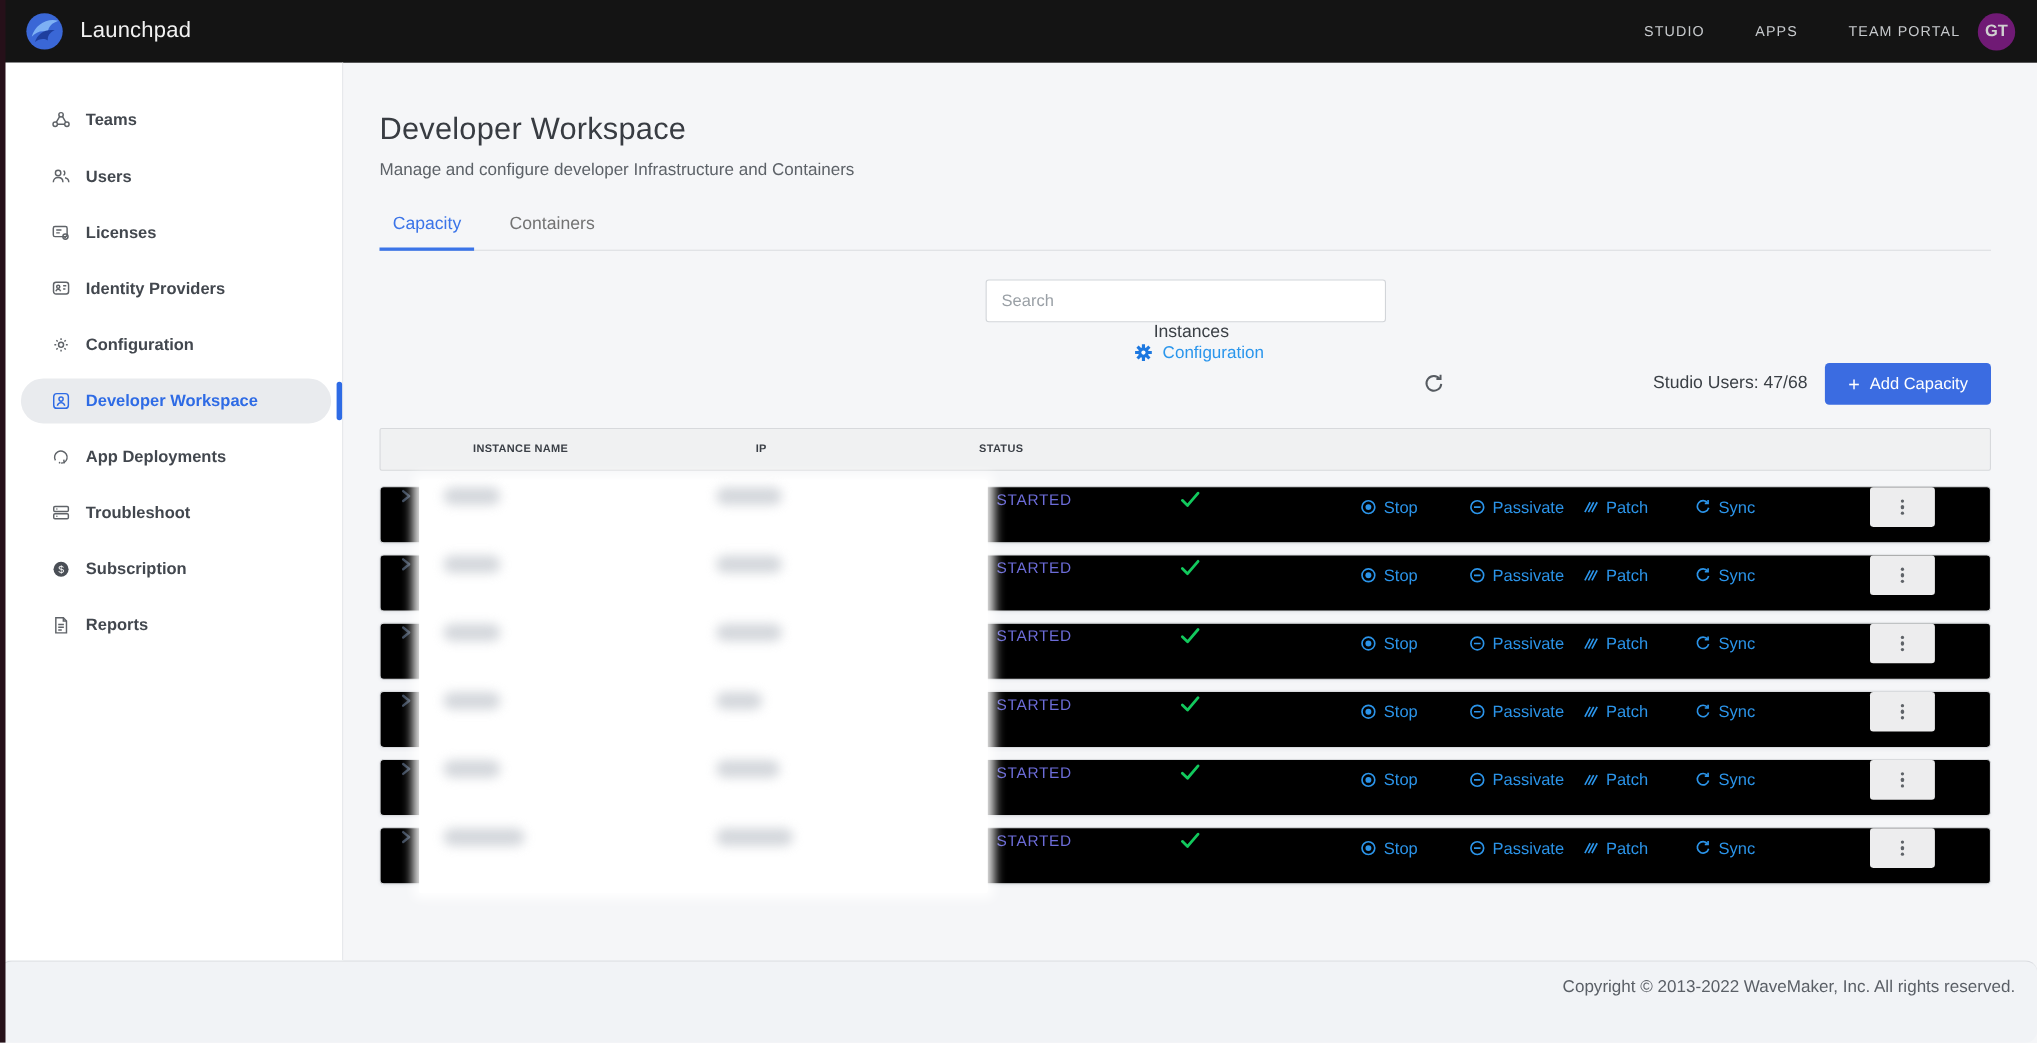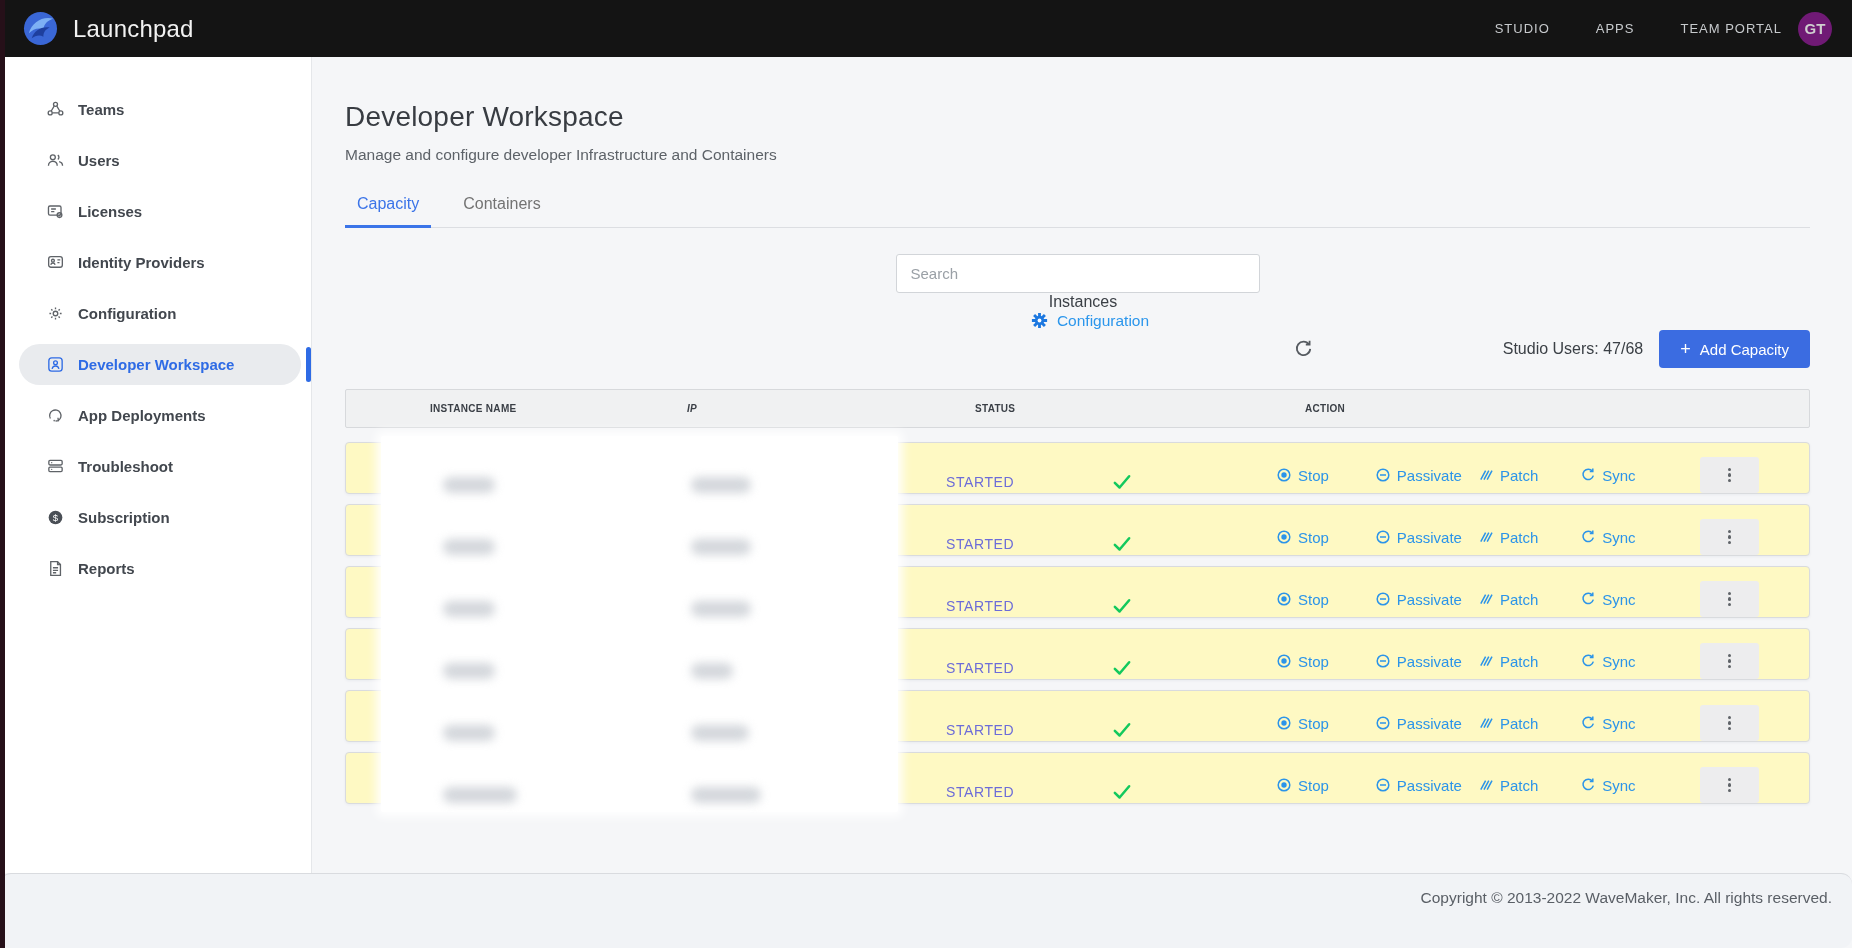--- a/index.html
+++ b/index.html
@@ -5,21 +5,21 @@
   * { margin:0; padding:0; box-sizing:border-box; }
   html,body { width:1852px; height:948px; overflow:hidden; }
   body { font-family:"Liberation Sans", sans-serif; background:#f5f6f8; position:relative; }
 
   
   .edge-strip { position:absolute; left:0; top:0; width:5px; height:948px; background:#261019; z-index:90; }
 
   
   .topbar { height:57px; background:#141414; display:flex; align-items:center; padding:0 20px 0 23px; }
   .logo { width:35px; height:35px; margin-right:15px; display:flex; }
-  .brand { font-size:24px; color:#f2f2f2; letter-spacing:.2px; }
+  .brand { font-size:20px; color:#f2f2f2; letter-spacing:.2px; }
   .topbar .spacer { flex:1; }
   .topnav-item { font-size:13px; color:#c7cacd; letter-spacing:1px; margin-left:46px; cursor:pointer; }
   .avatar { width:34px; height:34px; border-radius:50%; background:#701a75; color:#cfcfcf; display:flex; align-items:center; justify-content:center; font-size:15px; font-weight:bold; margin-left:16px; cursor:pointer; }
 
   
   .middle { display:flex; height:816px; }
 
   
   .sidebar { width:312px; background:#fff; border-right:1px solid #e5e7ea; padding-top:27px; flex:none; }
   .side-item { height:41px; margin:5px 10px 10px 19px; padding-left:26px; display:flex; align-items:center; border-radius:22px; position:relative; cursor:pointer; }
@@ -47,26 +47,26 @@
   .toolbar-right { margin-left:auto; display:flex; align-items:center; }
   .refresh-btn { width:22px; height:22px; display:flex; cursor:pointer; margin-right:188px; }
   .studio-users { font-size:16px; color:#3b4046; margin-right:16px; white-space:nowrap; }
   .add-btn { height:38px; background:#3b6ce1; color:#fff; border:none; border-radius:4px; font-size:15px; padding:0 21px; display:flex; align-items:center; gap:9px; cursor:pointer; font-family:"Liberation Sans",sans-serif; }
   .add-btn .plus { font-size:18px; font-weight:400; line-height:1; }
 
   
   .table { margin-top:21px; }
   .thead { display:flex; align-items:center; height:39px; background:#f0f1f2; border:1px solid #d7d9dc; border-radius:2px; font-size:10px; font-weight:bold; color:#3a3f46; letter-spacing:.3px;padding-left:36px; }
   .th-name { padding-left:48px; width:305px; }
-  .th-ip { width:288px;font-style:italic; }
+  .th-ip { width:203px; }
   .th-status { width:330px; }
   .th-action { flex:1; }
 
   .rows { margin-top:14px; position:relative; }
-  .row { height:52px; background:#fef9c3; border:1px solid #d9dbde; border-radius:4px; margin-bottom:10px; display:flex; align-items:flex-end; box-shadow:0 1px 3px rgba(23,43,77,.05);padding-left:40px; }
+  .row { height:52px; background:#000000; border:1px solid #d9dbde; border-radius:4px; margin-bottom:10px; display:flex; align-items:flex-start; box-shadow:0 1px 3px rgba(23,43,77,.05); }
   .cell-name { width:305px; display:flex; align-items:center; padding-left:16px; }
   .chevron { width:14px; height:14px; display:flex; cursor:pointer; flex:none; }
   .redact-prefix { margin-left:7px; font-size:11px; color:#7a7f85; letter-spacing:1px; position:relative; top:-3px; }
   .name-blob { margin-left:12px; width:52px; height:16px; background:#c9cdd3; border-radius:8px; filter:blur(5px); opacity:.8; position:relative; z-index:3; }
   .cell-ip { width:255px; display:flex; align-items:center; }
   .ip-blob { width:60px; height:16px; background:#c9cdd3; border-radius:8px; filter:blur(5px); opacity:.8; position:relative; z-index:3; }
   .row:nth-child(4) .ip-blob { width:42px; }
   .row:nth-child(5) .ip-blob { width:58px; }
   .row:nth-child(6) .name-blob { width:74px; }
   .row:nth-child(6) .ip-blob { width:70px; }
@@ -247,21 +247,20 @@
           <span>Add Capacity</span>
         </button>
       </span>
     </div>
 
     <div class="table">
       <div class="thead">
         <span class="th-name">INSTANCE NAME</span>
         <span class="th-ip">IP</span>
         <span class="th-status">STATUS</span>
-        <span class="th-action">ACTION</span>
       </div>
       <div class="rows">
 
   <div class="row">
     <span class="cell-name">
       <span class="chevron">
         <svg viewBox="0 0 14 14" width="14" height="14" fill="none" stroke="#3d4a5c" stroke-width="2.2" stroke-linecap="round" stroke-linejoin="round">
           <path d="M4.5 2.5 L10 7 L4.5 11.5"></path>
         </svg>
       </span>

